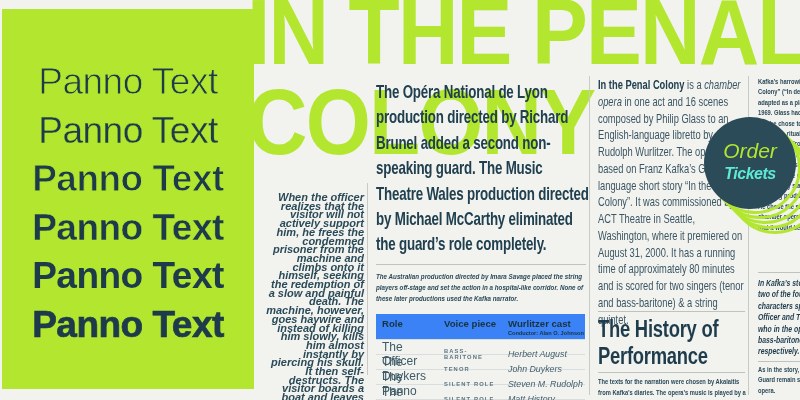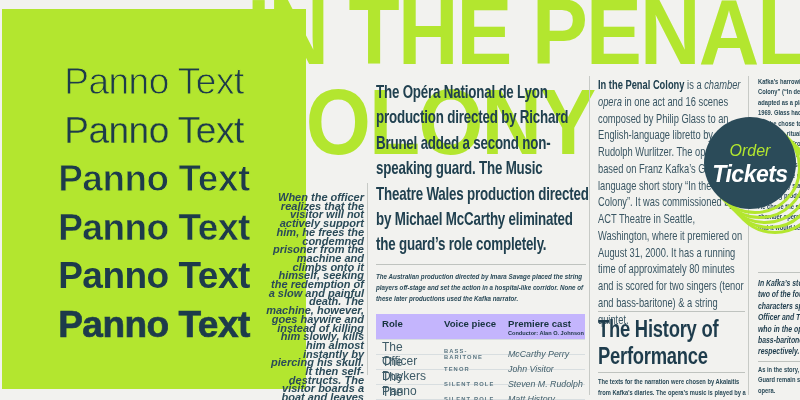--- a/index.html
+++ b/index.html
@@ -12,21 +12,21 @@
   
   .headline{
     position:absolute; left:247px; top:-13px; z-index:0;
     font-size:93px; line-height:90px; font-weight:800;
     letter-spacing:-2px; color:#b3e62f; white-space:nowrap;
     transform:scaleX(0.9); transform-origin:0 0;
   }
   .headline span{display:block;}
   
   .panel{
-    position:absolute; left:2px; top:9px; width:304px; height:380px;
+    position:absolute; left:2px; top:9px; width:252px; height:380px;
     background:#b3e62f; z-index:1; text-align:center; padding-top:49px;
     box-sizing:border-box;
   }
   .panel .sline{font-size:37px; line-height:48.6px; color:#1d3b4b; letter-spacing:-0.5px;}
   .w1{font-weight:400; -webkit-text-stroke:0.8px #b3e62f;}
   .w2{font-weight:400; -webkit-text-stroke:0.3px #b3e62f;}
   .w3{font-weight:700; -webkit-text-stroke:0.9px #b3e62f;}
   .w4{font-weight:700; -webkit-text-stroke:0.4px #b3e62f;}
   .w5{font-weight:700;}
   .w6{font-weight:700; -webkit-text-stroke:0.7px #1d3b4b;}
@@ -49,21 +49,21 @@
     transform:scaleX(0.75); transform-origin:0 0;
   }
   .col-caption{
     position:absolute; left:376px; top:272px; width:262px; z-index:1;
     font-size:7.8px; line-height:10.9px; font-style:italic; font-weight:700;
     color:#2a4a58; transform:scaleX(0.8); transform-origin:0 0;
   }
   
   .cast{position:absolute; left:376px; top:314px; width:209px; z-index:1; font-size:9.5px;}
   .cast .hd{
-    display:grid; grid-template-columns:62px 64px 83px; background:#c4b5fd;
+    display:grid; grid-template-columns:62px 64px 83px; background:#3b82f6;
     color:#17333f; font-weight:700; padding:4px 0 3px 0; min-height:16px;
   }
   .cast .hd > div{padding-left:6px; font-size:9.6px;}
   .cast .cond{display:block; font-size:5.6px; font-weight:700; margin-top:1px;}
   .cast .row{
     display:grid; grid-template-columns:62px 64px 83px;
     border-top:1px solid #d8dee0; align-items:center; height:14px; padding:0;
   }
   .cast .row:first-of-type{border-top:none;}
   .cast .rc{padding-left:6px; color:#3e5b67; font-size:12px;}
@@ -107,22 +107,22 @@
   .ring{
     position:absolute; width:92px; height:92px; border-radius:50%;
     border:3px solid #b3e62f; box-sizing:border-box; z-index:2; background:transparent;
   }
   .badge{
     position:absolute; left:704px; top:117px; width:92px; height:92px;
     border-radius:50%; background:#2b4b59; z-index:3;
     display:flex; flex-direction:column; align-items:center; justify-content:center;
     text-align:center; cursor:pointer;
   }
-  .badge .o{font-size:16px; font-style:italic; font-weight:400; color:#b3e62f; line-height:21px;}
-  .badge .t{font-size:23px; font-style:italic; font-weight:800; color:#ffffff; line-height:26px; letter-spacing:-0.5px;}
+  .badge .o{font-size:21px; font-style:italic; font-weight:400; color:#b3e62f; line-height:21px;}
+  .badge .t{font-size:16px; font-style:italic; font-weight:800; color:#5eead4; line-height:26px; letter-spacing:-0.5px;}
 </style>
 </head>
 <body>
 
 <div class="page">
 
   <div class="headline">
     <span>IN THE PENAL</span>
     <span>COLONY</span>
   </div>
@@ -144,33 +144,33 @@
 
   <div class="col-feature">The Opéra National de Lyon production directed by Richard Brunel added a second non-speaking guard. The Music Theatre Wales production directed by Michael McCarthy eliminated the guard’s role completely.</div>
   <div class="hrule" style="left:376px; top:264px; width:210px;"></div>
   <div class="col-caption">The Australian production directed by Imara Savage placed the string players off-stage and set the action in a hospital-like corridor. None of these later productions used the Kafka narrator.</div>
 
   <div class="cast">
     <div class="hd">
       <div>Role</div>
       <div>Voice piece</div>
       <div>
-        <span>Premiere cast</span>
+        <span>Wurlitzer cast</span>
         <span class="cond">Conductor: Alan O. Johnson</span>
       </div>
     </div>
     <div class="row">
       <div class="rc">The Officer</div>
       <div class="vc">BASS-BARITONE</div>
-      <div class="cc">McCarthy Perry</div>
+      <div class="cc">Herbert August</div>
     </div>
     <div class="row">
       <div class="rc">The Duykers</div>
       <div class="vc">TENOR</div>
-      <div class="cc">John Visitor</div>
+      <div class="cc">John Duykers</div>
     </div>
     <div class="row">
       <div class="rc">The Panno</div>
       <div class="vc">SILENT ROLE</div>
       <div class="cc">Steven M. Rudolph</div>
     </div>
     <div class="row">
       <div class="rc">The Officer</div>
       <div class="vc">SILENT ROLE</div>
       <div class="cc">Matt History</div>

